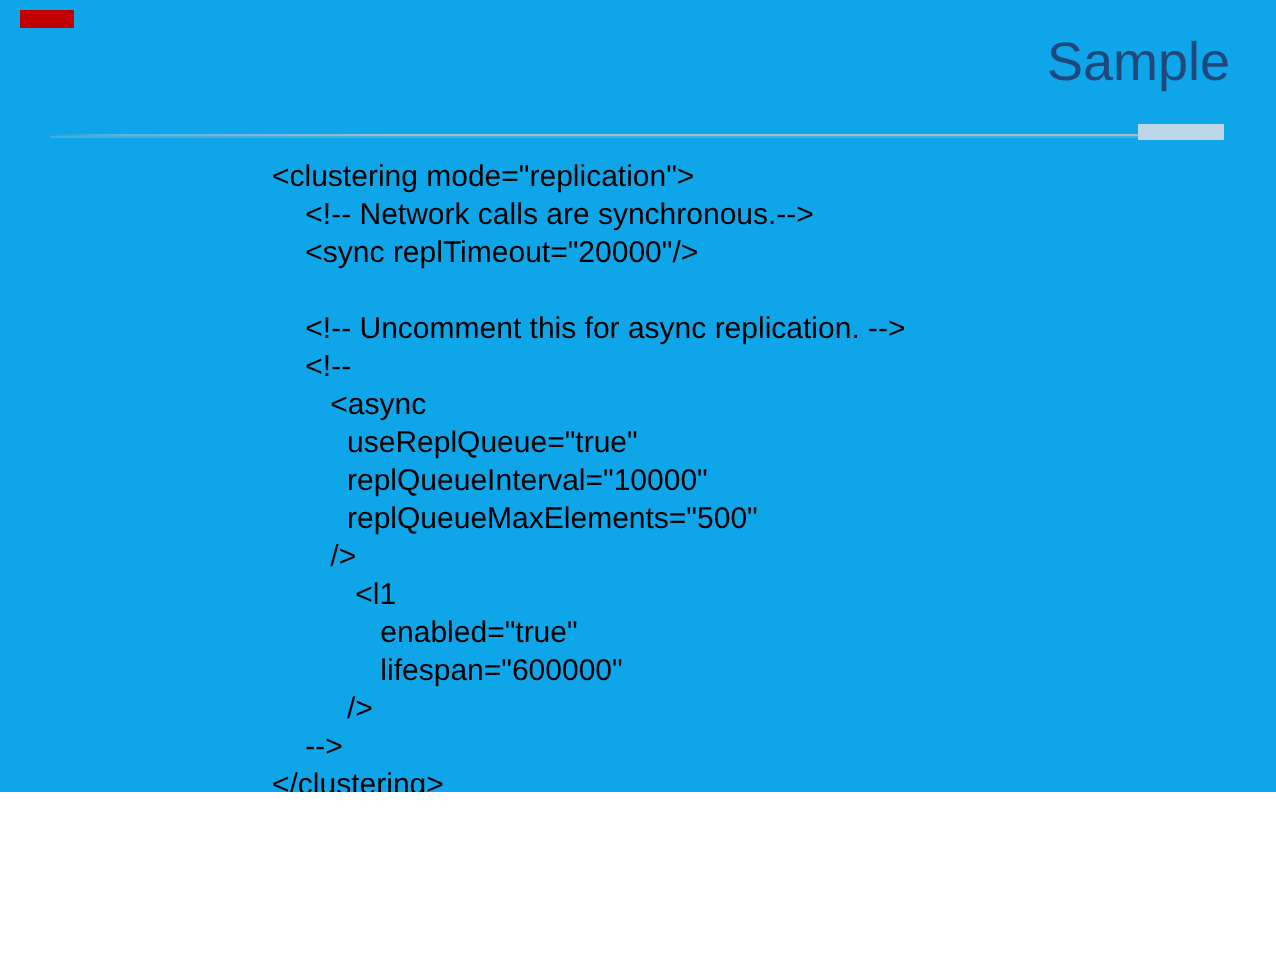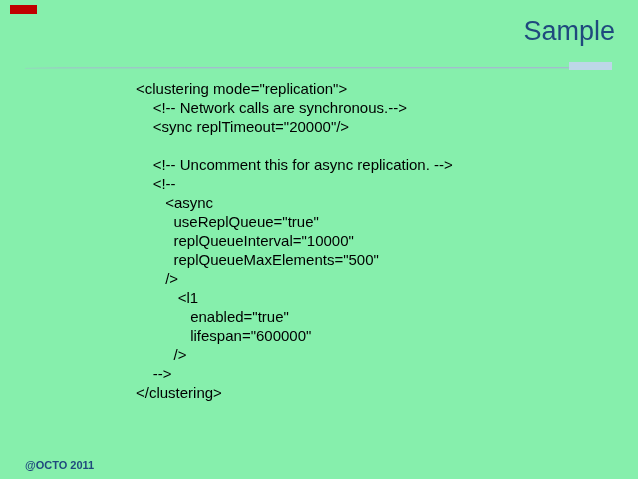--- a/index.html
+++ b/index.html
@@ -3,22 +3,22 @@
 <meta charset="utf-8">
 <style>
   html, body {
     margin: 0;
     padding: 0;
     background: #ffffff;
   }
   .slide {
     position: relative;
     width: 638px;
-    height: 479px;
-    background: #86efac;
+    height: 396px;
+    background: #0ea5e9;
     overflow: hidden;
     font-family: "Liberation Sans", sans-serif;
   }
   .brand-bar {
     position: absolute;
     left: 10px;
     top: 5px;
     width: 27px;
     height: 9px;
     background: var(--accent-bar-red, #C00000);

